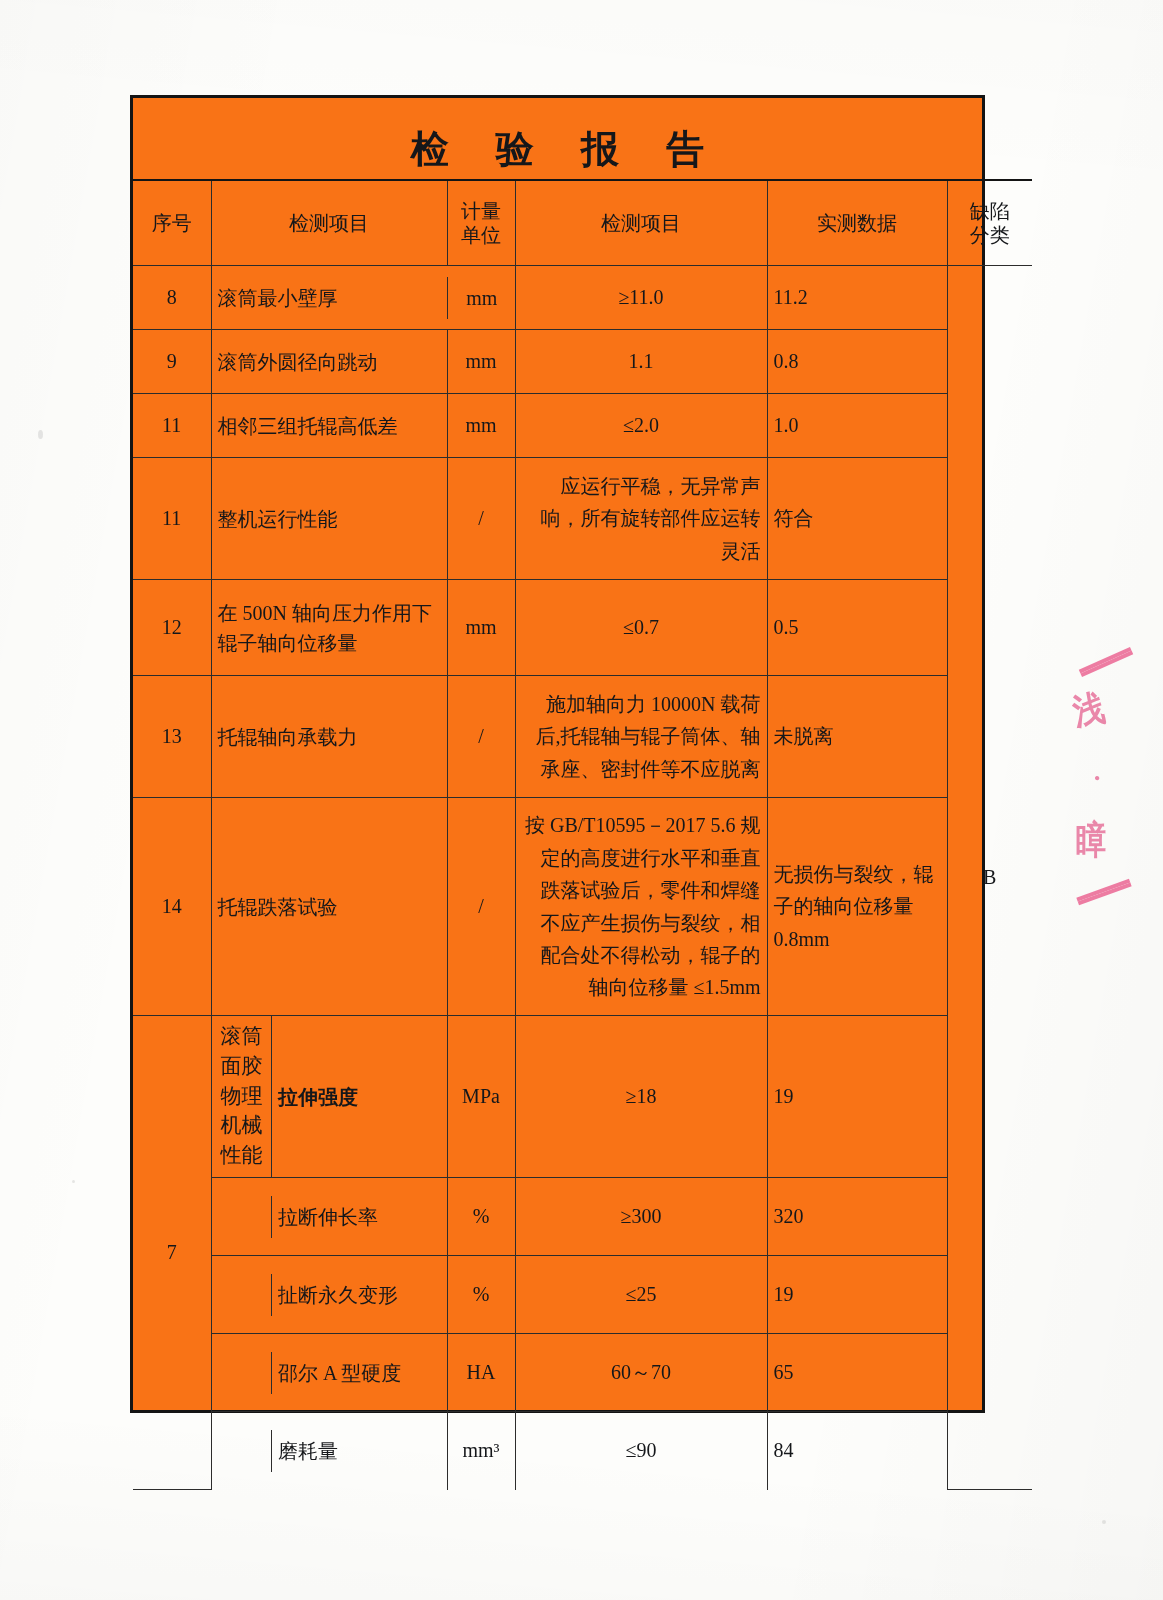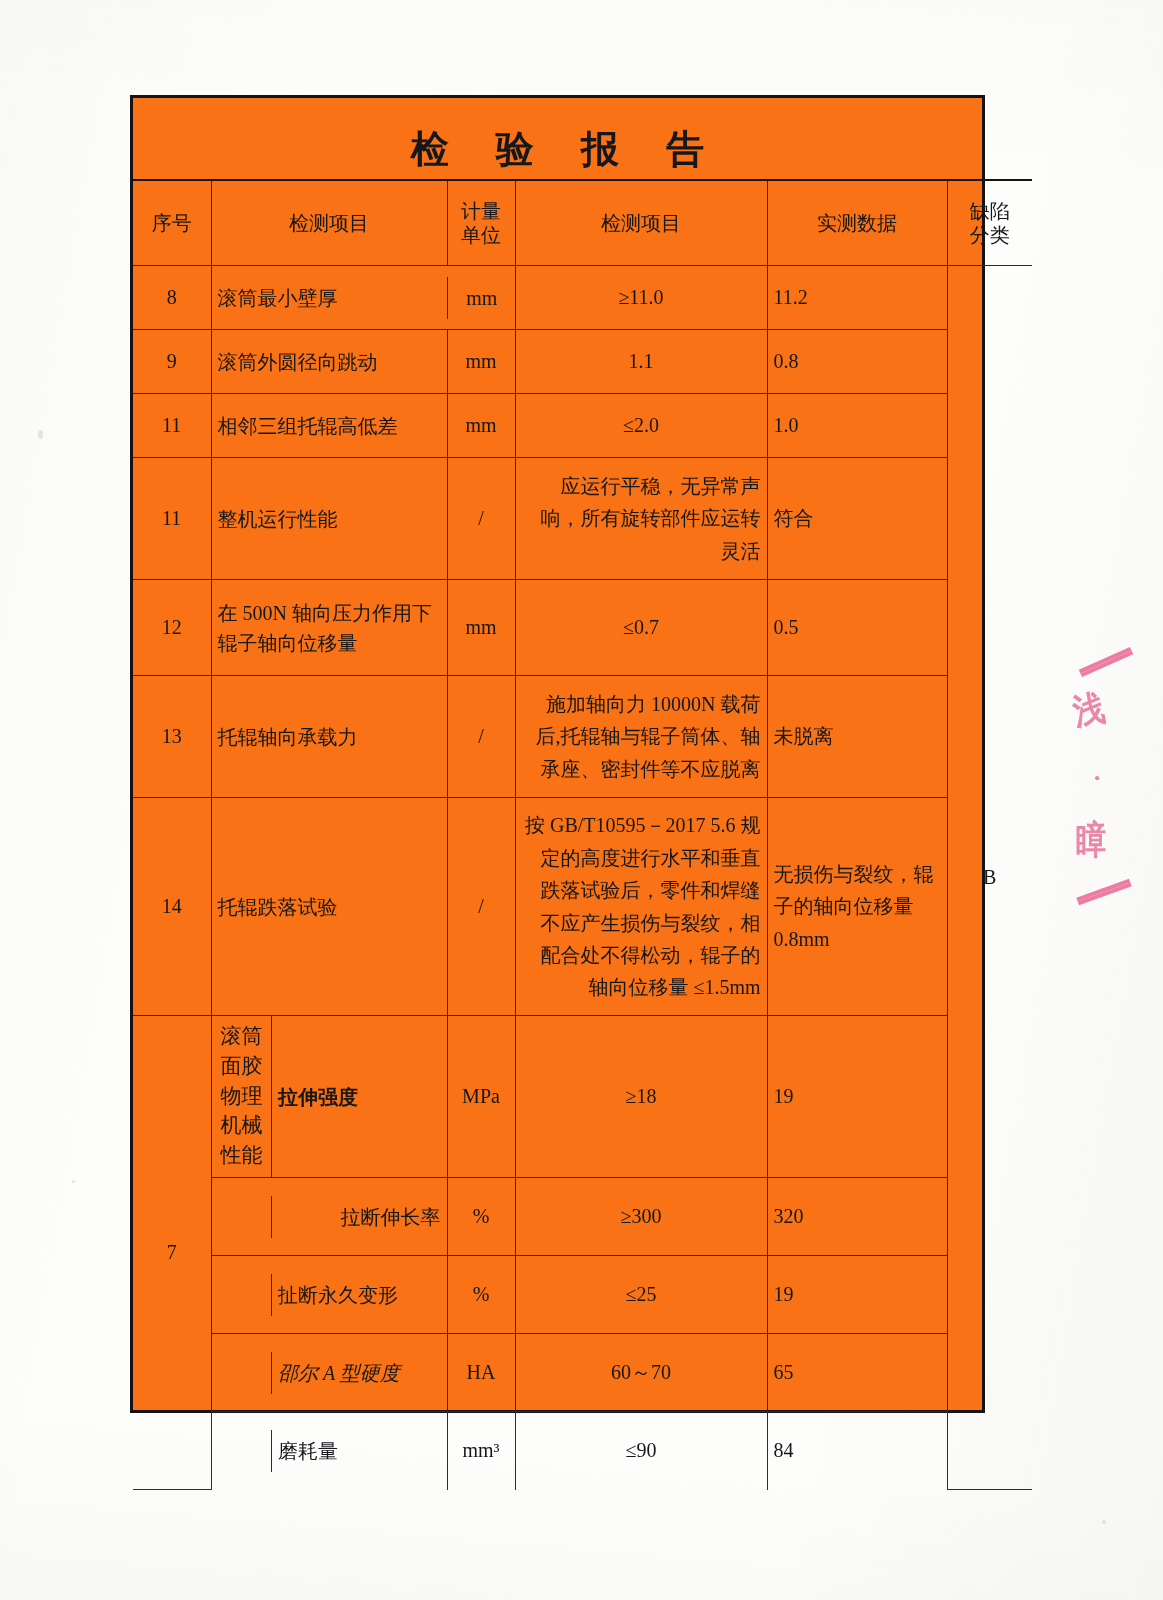--- a/index.html
+++ b/index.html
@@ -314,21 +314,21 @@
       <tr class="row-h-sub">
         <td class="td-item" style="padding:0;">
           <table style="width:100%;height:100%;border-collapse:collapse;table-layout:fixed;">
             <colgroup>
                 <col style="width:60px">
                 <col style="width:auto">
               </colgroup>
             <tbody>
                 <tr>
               <td class="td-group" style="border:none;border-right:1.2px solid #2c2c2c;"></td>
-              <td class="td-item-c" style="border:none;text-align:right;">拉断伸长率</td>
+              <td class="td-item-c" style="border:none;">拉断伸长率</td>
             </tr>
           </tbody>
             </table>
         </td>
         <td class="td-unit">%</td>
         <td class="td-std">≥300</td>
         <td class="td-meas">320</td>
       </tr>
 
       <tr class="row-h-sub">
@@ -345,21 +345,21 @@
             </tr>
           </tbody>
             </table>
         </td>
         <td class="td-unit">%</td>
         <td class="td-std">≤25</td>
         <td class="td-meas">19</td>
       </tr>
 
       <tr class="row-h-sub">
-        <td class="td-item" style="padding:0;font-style:italic;">
+        <td class="td-item" style="padding:0;">
           <table style="width:100%;height:100%;border-collapse:collapse;table-layout:fixed;">
             <colgroup>
                 <col style="width:60px">
                 <col style="width:auto">
               </colgroup>
             <tbody>
                 <tr>
               <td class="td-group" style="border:none;border-right:1.2px solid #2c2c2c;"></td>
               <td class="td-item-c" style="border:none;">邵尔 A 型硬度</td>
             </tr>

